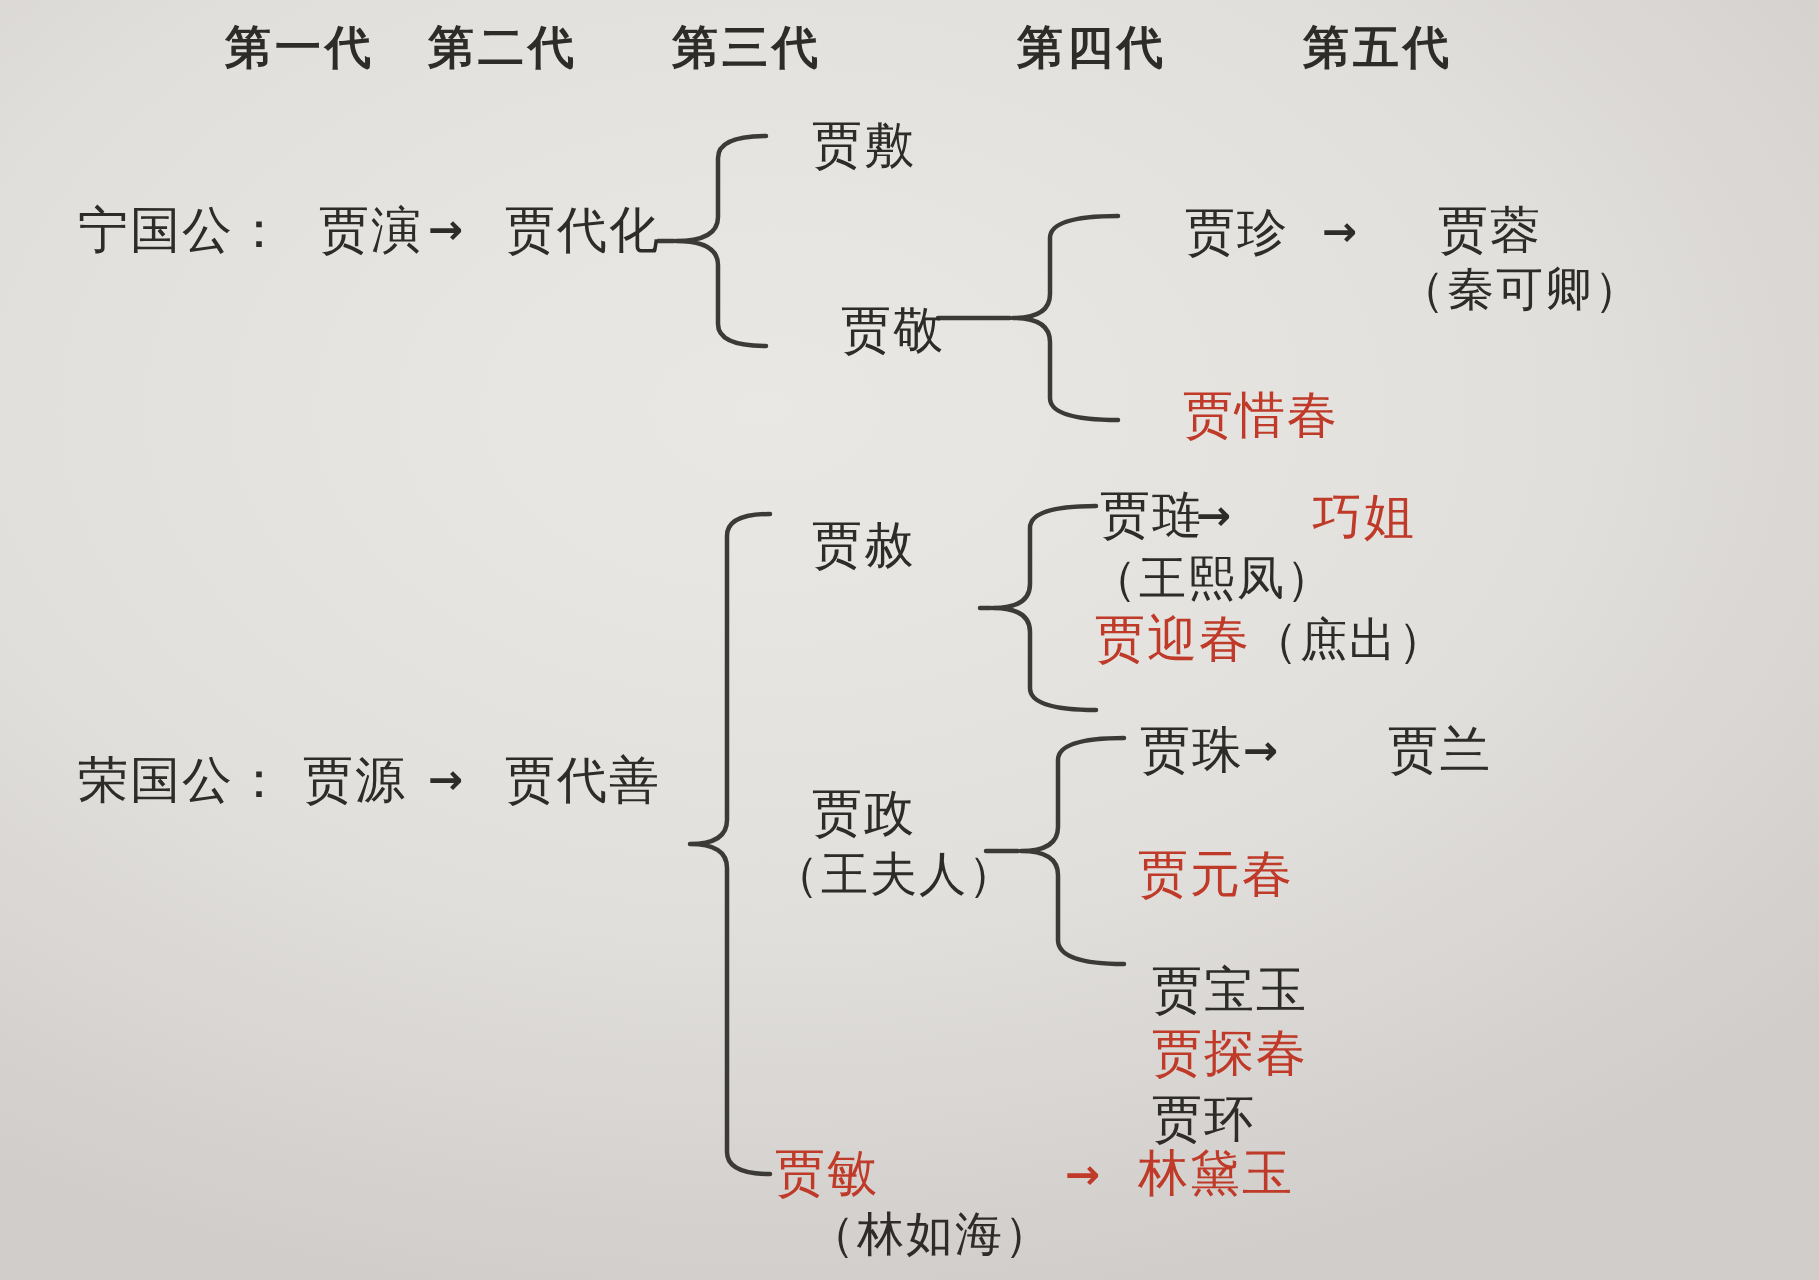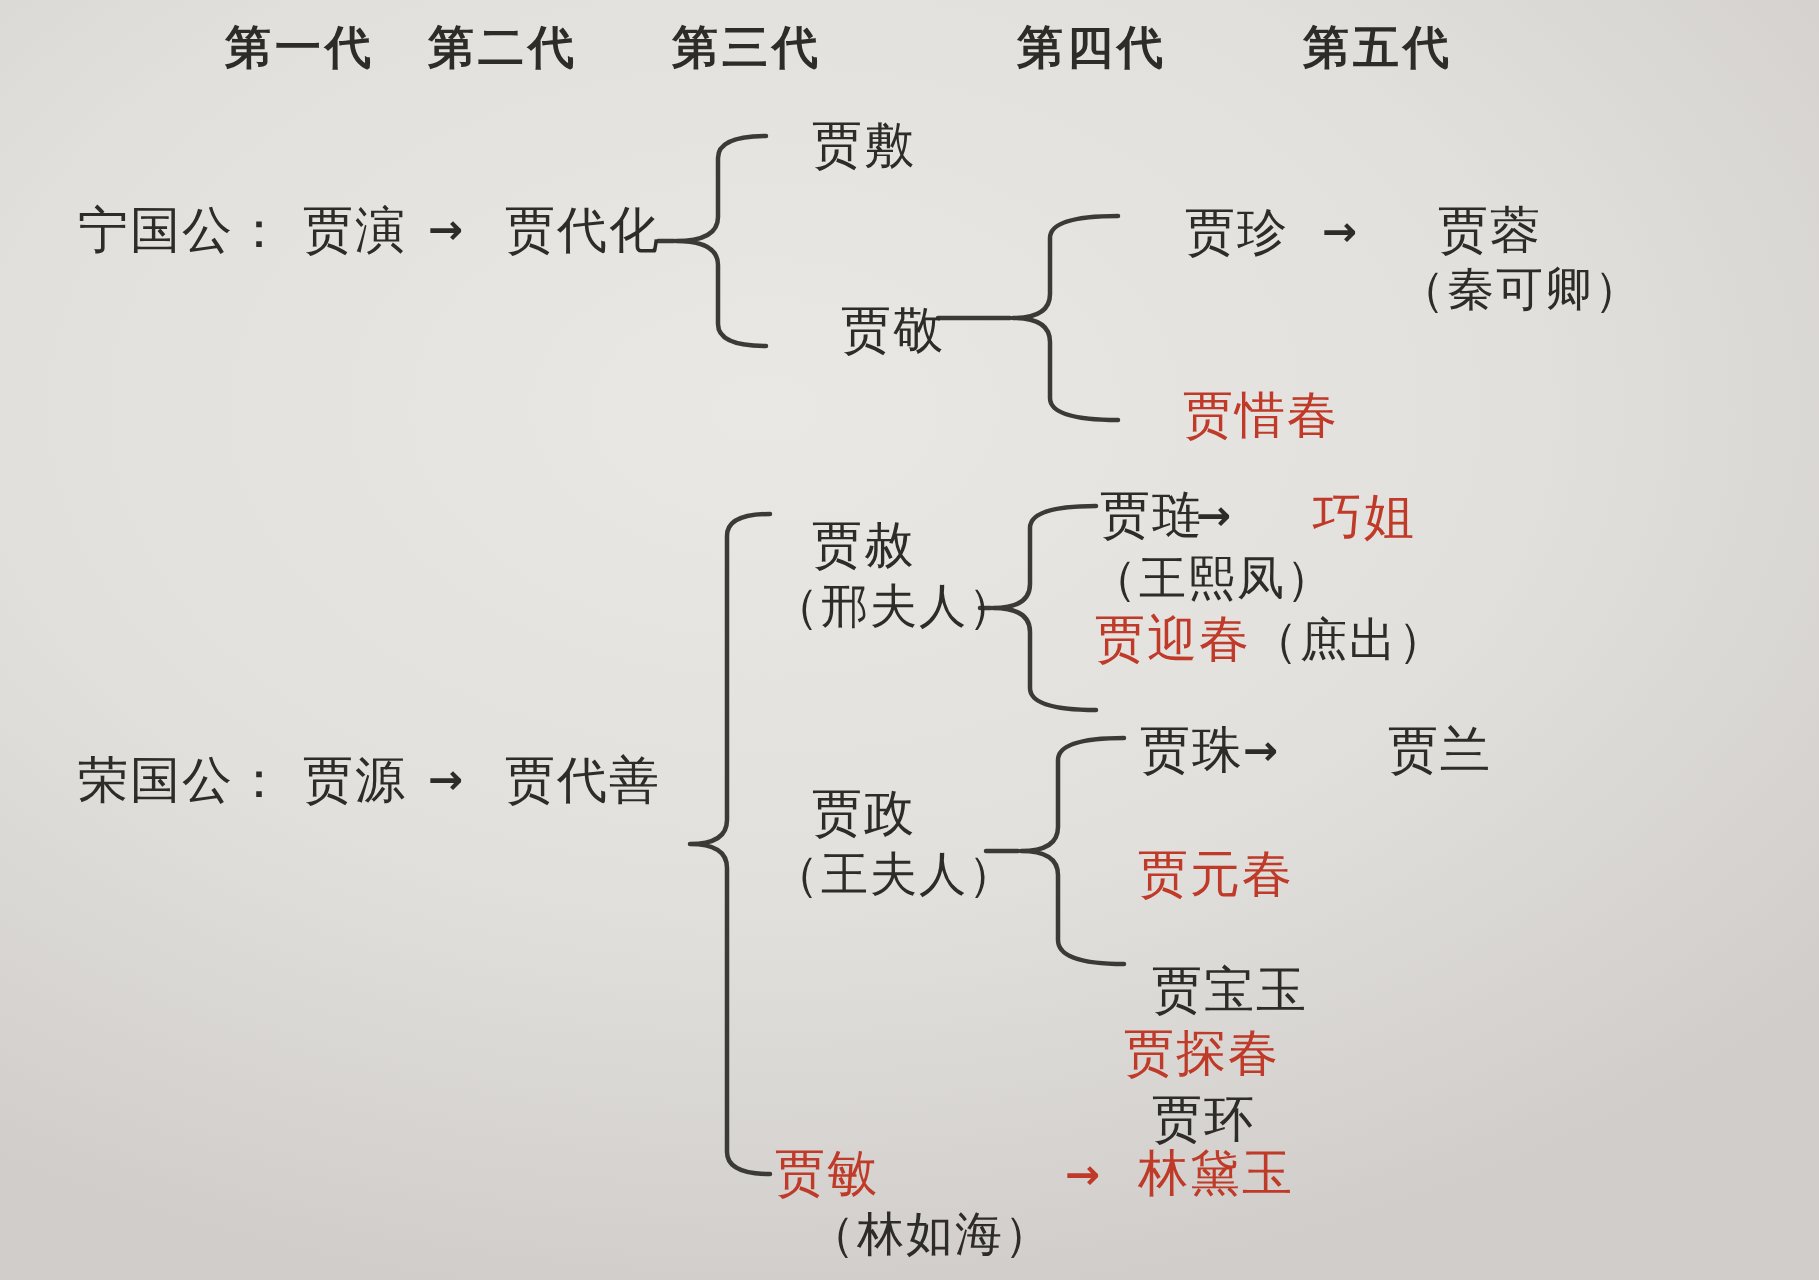--- a/index.html
+++ b/index.html
@@ -75,58 +75,57 @@
     <line x1="986" y1="851" x2="1018" y2="851"></line>
   </svg>
 
   <div class="txt hdr" style="left:225px;top:22px;">第一代</div>
   <div class="txt hdr" style="left:428px;top:22px;">第二代</div>
   <div class="txt hdr" style="left:672px;top:22px;">第三代</div>
   <div class="txt hdr" style="left:1017px;top:22px;">第四代</div>
   <div class="txt hdr" style="left:1303px;top:22px;">第五代</div>
 
   <div class="txt" style="left:78px;top:203px;">宁国公：</div>
-  <div class="txt" style="left:303px;top:203px;">贾演</div>
+  <div class="txt" style="left:319px;top:203px;">贾演</div>
   <div class="txt arrow" style="left:428px;top:207px;">→</div>
   <div class="txt" style="left:505px;top:203px;">贾代化</div>
 
   <div class="txt" style="left:812px;top:118px;">贾敷</div>
   <div class="txt" style="left:841px;top:303px;">贾敬</div>
 
   <div class="txt" style="left:1185px;top:205px;">贾珍</div>
   <div class="txt arrow" style="left:1322px;top:209px;">→</div>
   <div class="txt" style="left:1438px;top:203px;">贾蓉</div>
   <div class="txt paren" style="left:1398px;top:263px;">（秦可卿）</div>
   <div class="txt red" style="left:1183px;top:388px;">贾惜春</div>
 
   <div class="txt" style="left:78px;top:753px;">荣国公：</div>
   <div class="txt" style="left:303px;top:753px;">贾源</div>
   <div class="txt arrow" style="left:428px;top:757px;">→</div>
   <div class="txt" style="left:505px;top:753px;">贾代善</div>
 
   <div class="txt" style="left:812px;top:518px;">贾赦</div>
-  <div class="txt paren" style="left:772px;top:580px;">（邢夫人）</div>
 
   <div class="txt" style="left:1100px;top:488px;">贾琏</div>
   <div class="txt arrow" style="left:1196px;top:493px;">→</div>
   <div class="txt red" style="left:1312px;top:490px;">巧姐</div>
   <div class="txt" style="left:1095px;top:612px;">
     <span class="red">贾迎春</span><span class="inline-note paren">（庶出）</span>
   </div>
   <div class="txt paren" style="left:1090px;top:552px;">（王熙凤）</div>
 
   <div class="txt" style="left:812px;top:786px;">贾政</div>
   <div class="txt paren" style="left:772px;top:848px;">（王夫人）</div>
 
   <div class="txt" style="left:1140px;top:723px;">贾珠</div>
   <div class="txt arrow" style="left:1243px;top:728px;">→</div>
   <div class="txt" style="left:1388px;top:723px;">贾兰</div>
   <div class="txt red" style="left:1138px;top:847px;">贾元春</div>
   <div class="txt" style="left:1152px;top:963px;">贾宝玉</div>
-  <div class="txt red" style="left:1124px;top:1026px;">贾探春</div>
+  <div class="txt red" style="left:1152px;top:1026px;">贾探春</div>
   <div class="txt" style="left:1152px;top:1092px;">贾环</div>
 
   <div class="txt red" style="left:775px;top:1146px;">贾敏</div>
   <div class="txt paren" style="left:808px;top:1208px;">（林如海）</div>
   <div class="txt arrow red" style="left:1065px;top:1152px;">→</div>
   <div class="txt red" style="left:1138px;top:1146px;">林黛玉</div>
 
 </div>
 
 </body></html>

